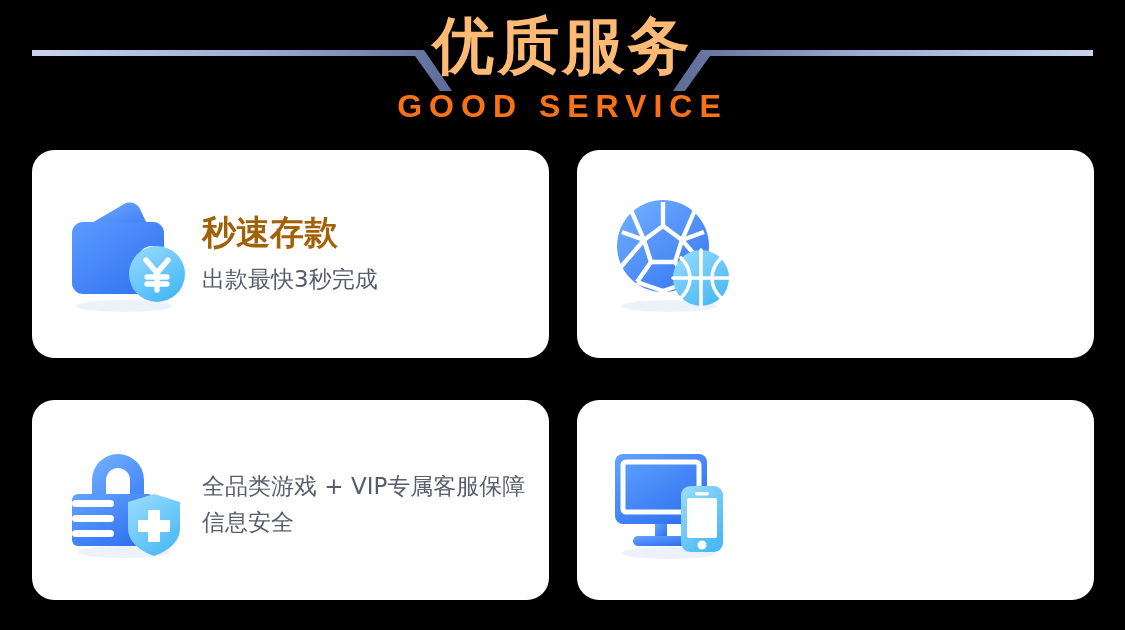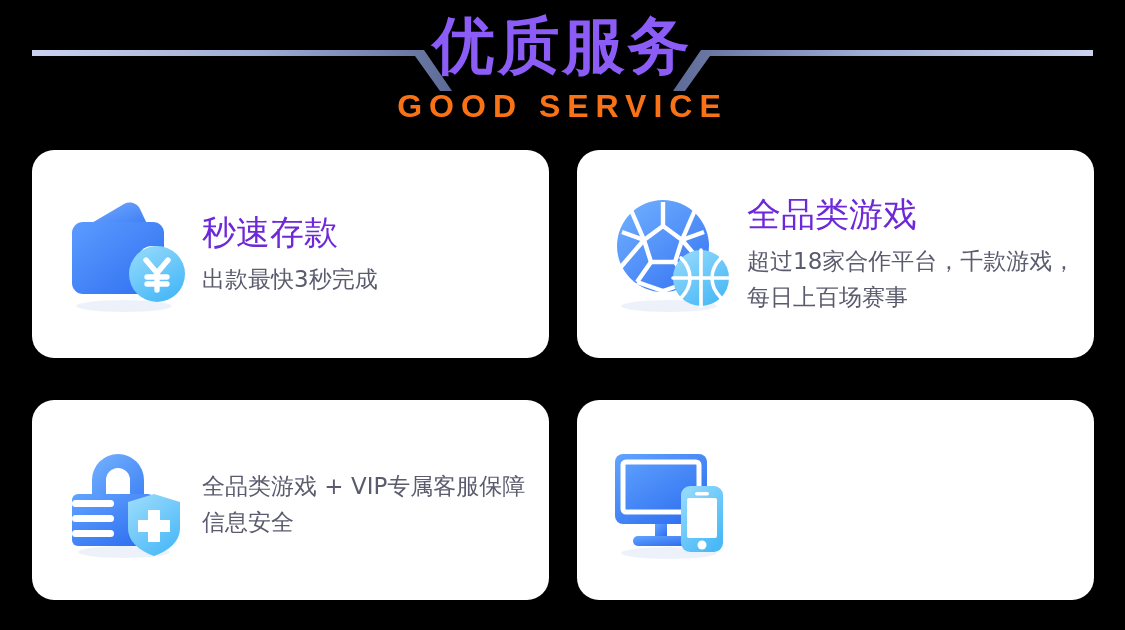--- a/index.html
+++ b/index.html
@@ -42,21 +42,21 @@
   .headline-block {
     position: absolute;
     left: 0; top: 8px;
     width: 1125px;
     text-align: center;
   }
   .headline-cn {
     font-size: 62px;
     line-height: 76px;
     font-weight: bold;
-    color: #8b5cf6;
+    color: #fdba74;
     letter-spacing: 3px;
     font-family: "DejaVu Sans", "Liberation Sans", sans-serif;
   }
   .headline-en {
     margin-top: 4px;
     font-size: 32px;
     line-height: 36px;
     font-weight: bold;
     color: #f97316;
     letter-spacing: 7px;
@@ -91,22 +91,22 @@
     height: 128px;
     flex: 0 0 128px;
   }
   .card-text {
     margin-left: 12px;
     padding-right: 14px;
   }
   .card-title {
     font-size: 34px;
     line-height: 42px;
-    font-weight: normal;
-    color: #6d28d9;
+    font-weight: bold;
+    color: #a16207;
     font-family: "DejaVu Sans", "Liberation Sans", sans-serif;
     white-space: nowrap;
   }
   .card-desc {
     margin-top: 8px;
     font-size: 23px;
     line-height: 36px;
     color: #5b5b6e;
     font-family: "DejaVu Sans", "Liberation Sans", sans-serif;
     max-width: 330px;
@@ -235,24 +235,20 @@
 
           <circle cx="94" cy="88" r="28" fill="url(#bballGrad)"></circle>
           <g stroke="#ffffff" stroke-width="3.6" fill="none" stroke-linecap="round">
             <path d="M94,60 L94,116"></path>
             <path d="M66,88 L122,88"></path>
             <path d="M74,68 C86,80 86,96 74,108"></path>
             <path d="M114,68 C102,80 102,96 114,108"></path>
           </g>
         </svg>
       </div>
-      <div class="card-text">
-        <div class="card-title">全品类游戏</div>
-        <div class="card-desc wide">超过18家合作平台，千款游戏，每日上百场赛事</div>
-      </div>
     </div>
 
     <div class="card">
       <div class="card-icon">
         <svg viewBox="0 0 128 128" width="128" height="128">
           <defs>
             <linearGradient id="lockBody" x1="0" y1="0" x2="0.8" y2="1">
               <stop offset="0" stop-color="#62a4ff"></stop>
               <stop offset="1" stop-color="#2f6ff0"></stop>
             </linearGradient>

